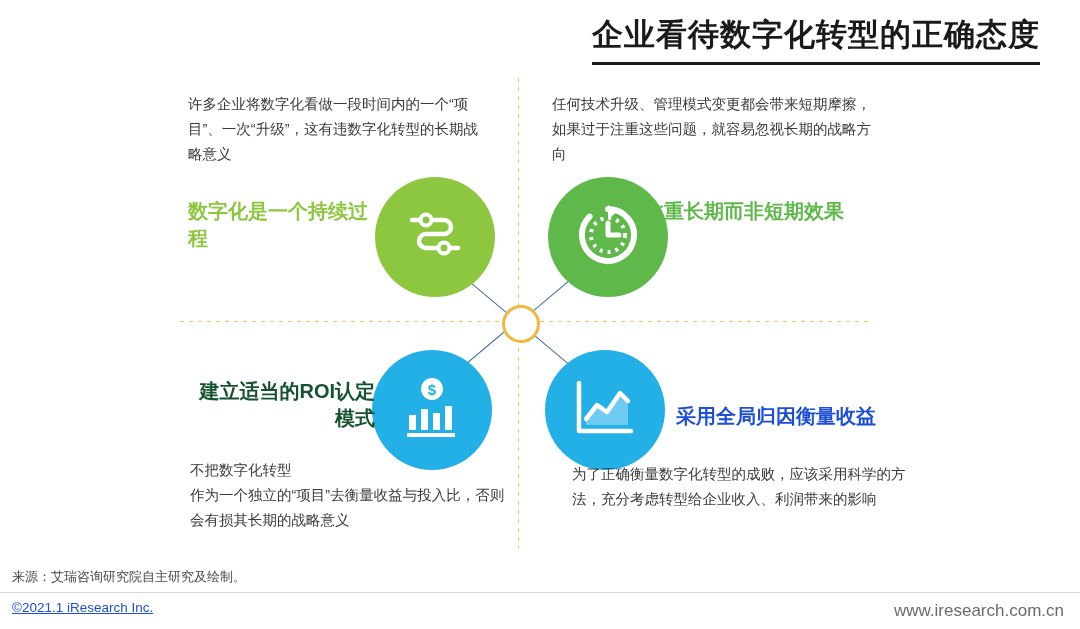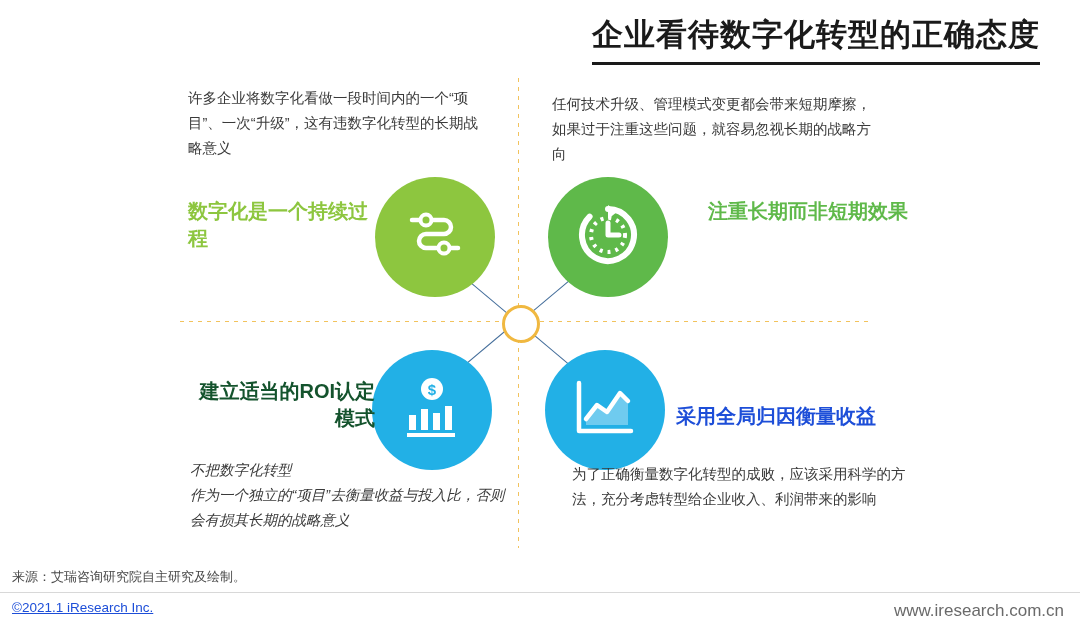--- a/index.html
+++ b/index.html
@@ -101,33 +101,33 @@
 
   
   .head {
     position: absolute;
     font-size: 20px;
     font-weight: bold;
     line-height: 1.35;
     z-index: 4;
   }
   .head-tl { left: 188px; top: 198px; width: 190px; color: #8dc63f; }
-  .head-tr { left: 708px; top: 198px; width: 215px; color: #5fb94a; }
+  .head-tr { left: 644px; top: 198px; width: 215px; color: #5fb94a; }
   .head-bl { left: 190px; top: 378px; width: 185px; color: #14532d; text-align: right; }
   .head-br { left: 676px; top: 403px; width: 215px; color: #1d4ed8; }
 
   
   .para {
     position: absolute;
     font-size: 14.5px;
     line-height: 1.72;
     color: #3a3a3a;
     z-index: 4;
   }
-  .para-tl { left: 188px; top: 86px; width: 300px; }
+  .para-tl { left: 188px; top: 92px; width: 300px; }
   .para-tr { left: 552px; top: 92px; width: 330px; }
   .para-bl { left: 190px; top: 458px; width: 320px; }
   .para-br { left: 552px; top: 462px; width: 340px; margin-left: 20px; }
 
   
   .source {
     position: absolute;
     left: 12px;
     top: 568px;
     font-size: 13px;
@@ -203,21 +203,21 @@
       <svg width="66" height="66" viewBox="0 0 66 66" aria-hidden="true">
         <path d="M33 7 a26 26 0 1 1 -18.4 7.6" fill="none" stroke="#ffffff" stroke-width="6" stroke-linecap="round"></path>
         <path d="M33 3 l9 7 -9 7 z" fill="#ffffff"></path>
         <circle cx="33" cy="33" r="17" fill="none" stroke="#ffffff" stroke-width="4" stroke-dasharray="3 5"></circle>
         <path d="M33 21 V33 H44" fill="none" stroke="#ffffff" stroke-width="5" stroke-linecap="round" stroke-linejoin="round"></path>
       </svg>
     </span>
   </div>
 
   <div class="head head-bl">建立适当的ROI认定模式</div>
-  <div class="para para-bl" style="white-space: pre-line; font-style: italic;">不把数字化转型
+  <div class="para para-bl" style="white-space: pre-line;">不把数字化转型
 作为一个独立的“项目”去衡量收益与投入比，否则会有损其长期的战略意义</div>
   <div class="circle c-bl">
     <span>
       <svg width="60" height="62" viewBox="0 0 60 62" aria-hidden="true">
         <circle cx="30" cy="12" r="11" fill="#ffffff"></circle>
         <text x="30" y="18" font-size="15" font-weight="bold" fill="#22b0e6" text-anchor="middle" font-family="Liberation Sans, sans-serif">$</text>
         <rect x="7" y="38" width="7" height="15" fill="#ffffff"></rect>
         <rect x="19" y="32" width="7" height="21" fill="#ffffff"></rect>
         <rect x="31" y="36" width="7" height="17" fill="#ffffff"></rect>
         <rect x="43" y="29" width="7" height="24" fill="#ffffff"></rect>

